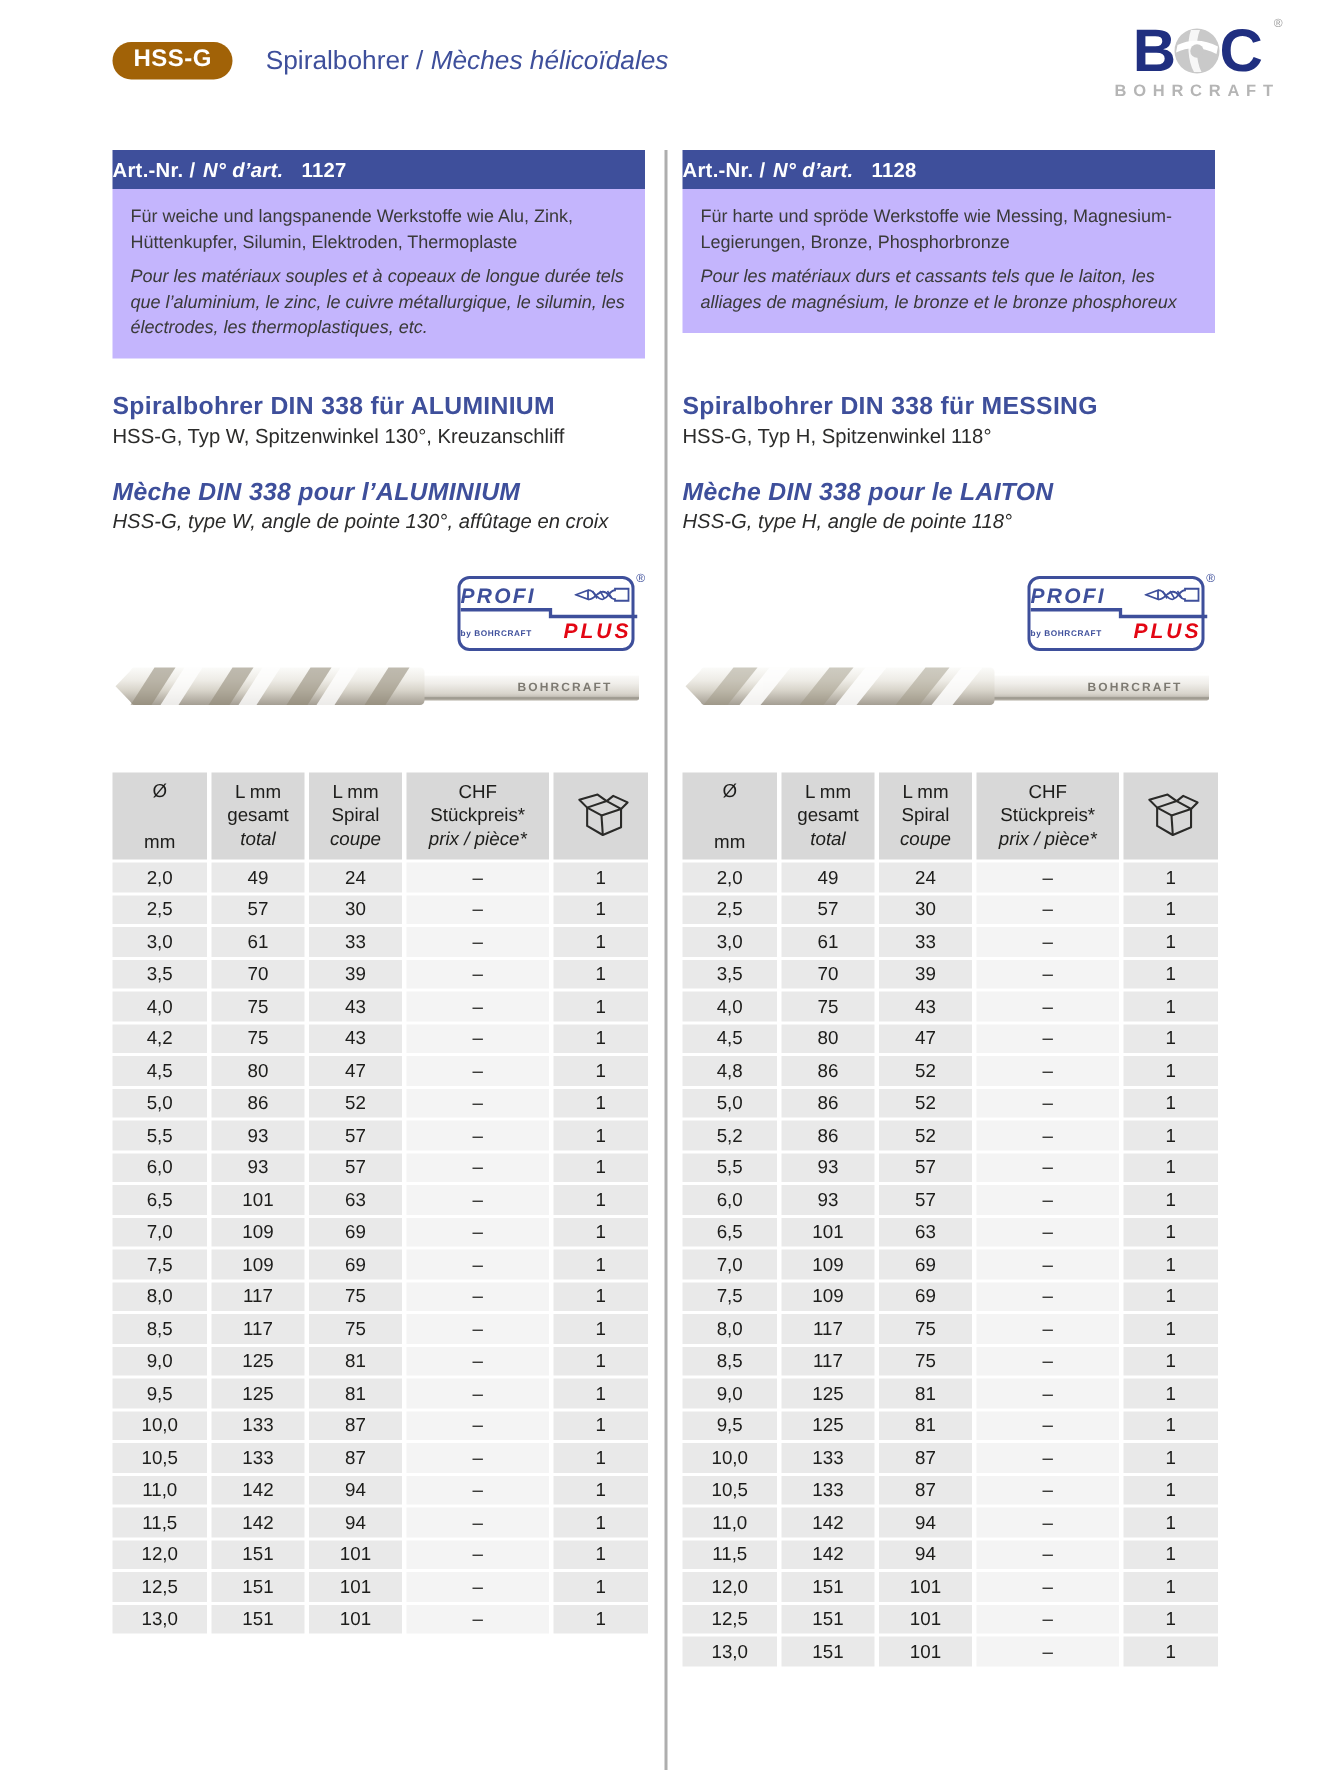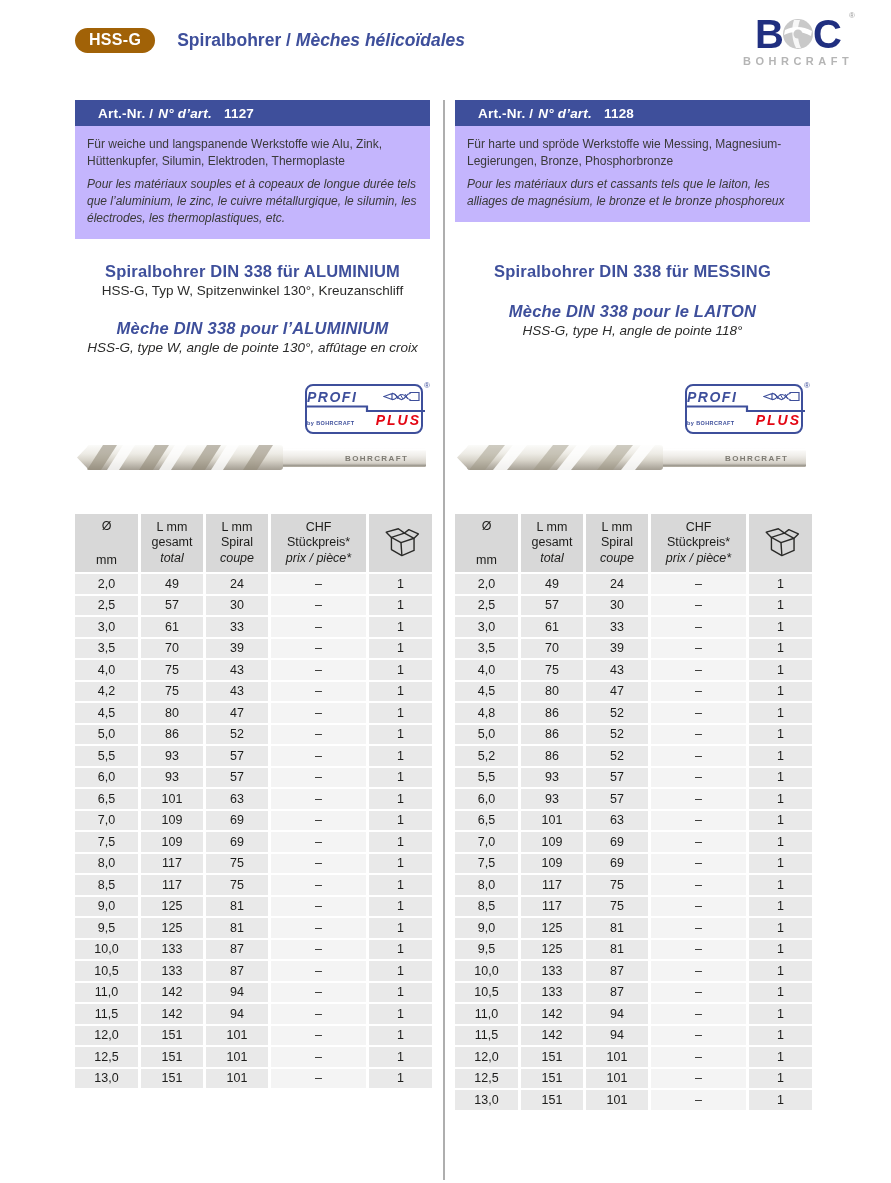--- a/index.html
+++ b/index.html
@@ -8,43 +8,43 @@
     width:891px; height:1183px; position:relative;
     font-family:"Liberation Sans", sans-serif; color:#1d1d1b;
     overflow:hidden;
   }
   
   .page-header { position:absolute; left:75px; top:28px; display:flex; align-items:center; }
   .hss-badge {
     background:#a16207; color:#fff; font-weight:bold; font-size:16px;
     border-radius:13px; padding:3px 14px 4px; letter-spacing:.3px;
   }
-  .page-title { margin-left:22px; color:#3e4f9b; font-weight:bold; font-size:17.5px; }
+  .page-title { margin-left:22px; color:#3e4f9b; font-weight:normal; font-size:17.5px; }
   .page-title .fr { font-style:italic; }
   .brand { position:absolute; left:743px; top:14px; width:110px; text-align:center; }
   .brand-row { display:flex; align-items:center; justify-content:center; position:relative; }
   .brand-letter { font-size:40px; font-weight:bold; color:#202f80; line-height:1; letter-spacing:-1px; }
   .brand-globe { width:34px; height:34px; margin:0 -2px; }
   .brand-reg { position:absolute; right:-2px; top:-3px; font-size:8px; color:#9a9a9a; }
   .brand-name { font-size:11px; font-weight:bold; letter-spacing:4.5px; color:#b5b5b5; margin-top:1px; white-space:nowrap; }
   
   .divider { position:absolute; left:443px; top:100px; width:1.5px; height:1080px; background:#aeaeae; }
   .col { position:absolute; top:100px; width:355px; }
   .col.left { left:75px; } .col.right { left:455px; }
   .head-zone { height:162px; }
   .art-bar {
     height:26px; background:#3e4f9b; color:#fff; font-size:13.5px; font-weight:bold;
-    display:flex; align-items:center; padding:0 23px; letter-spacing:.2px;
+    display:flex; align-items:center; padding:0 0; letter-spacing:.2px;
   }
   .art-bar .fr { font-style:italic; margin-left:5px; }
   .art-bar .num { margin-left:12px; }
   .desc-box { background:#c4b5fd; padding:10px 12px 12px; font-size:12px; line-height:1.42; color:#3a3a39; }
   .desc-box .de { margin-bottom:6px; }
   .desc-box .fr { font-style:italic; }
-  .titles-zone { height:122px;text-align:center; }
+  .titles-zone { height:122px; }
   .prod-title { color:#3e4f9b; font-size:16.5px; font-weight:bold; letter-spacing:.2px; }
   .prod-sub { font-size:13.5px; color:#2b2b2a; margin-top:2px; }
   .prod-title.fr, .prod-sub.fr { font-style:italic; }
   .prod-title.fr { margin-top:21px; }
   
   .pp-row { height:46px; display:flex; justify-content:flex-end; }
   .pp { position:relative; padding-right:7px; }
   .pp-reg { position:absolute; right:0; top:-3px; font-size:8px; color:#3e4f9b; }
   .pp-box {
     border:2.5px solid #3e4f9b; border-radius:8px; background:#fff;
@@ -403,20 +403,21 @@
       <span>Art.-Nr.</span>&nbsp;<span>/</span><span class="fr">N° d’art.</span>
       <span class="num">1128</span>
     </div>
     <div class="desc-box">
       <p class="de">Für harte und spröde Werkstoffe wie Messing, Magnesium-Legierungen, Bronze, Phosphorbronze</p>
       <p class="fr">Pour les matériaux durs et cassants tels que le laiton, les alliages de magnésium, le bronze et le bronze phosphoreux</p>
     </div>
   </div>
   <div class="titles-zone">
     <h2 class="prod-title">Spiralbohrer DIN 338 für MESSING</h2>
+    <p class="prod-sub">HSS-G, Typ H, Spitzenwinkel 118°</p>
     <h2 class="prod-title fr">Mèche DIN 338 pour le LAITON</h2>
     <p class="prod-sub fr">HSS-G, type H, angle de pointe 118°</p>
   </div>
   <div class="pp-row">
     <div class="pp">
       <span class="pp-reg">®</span>
       <div class="pp-box">
         <div class="pp-r1">
           <span class="pp-profi">PROFI</span>
           <svg width="38" height="13" viewBox="0 0 38 13">

